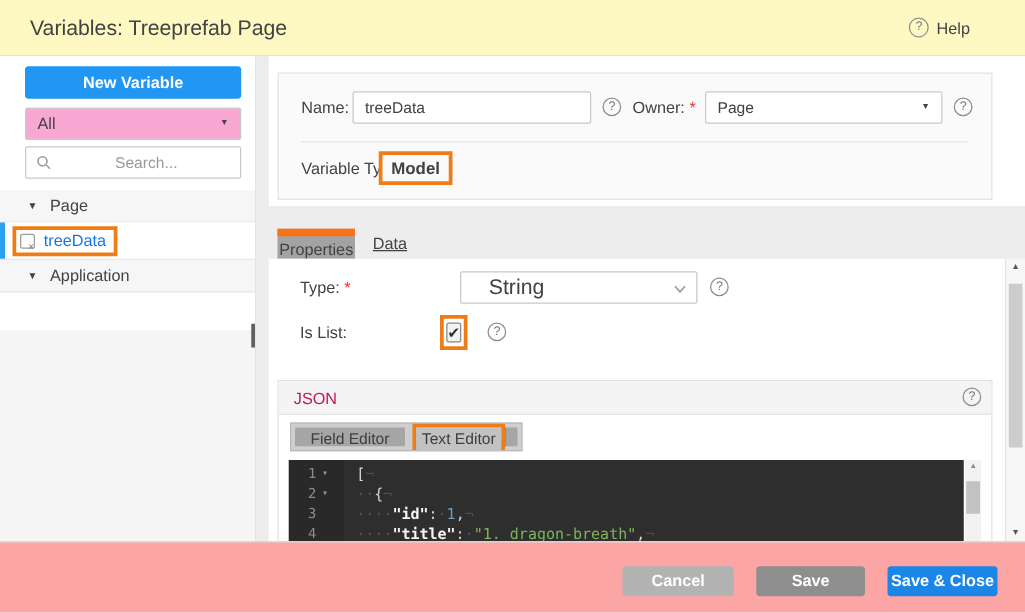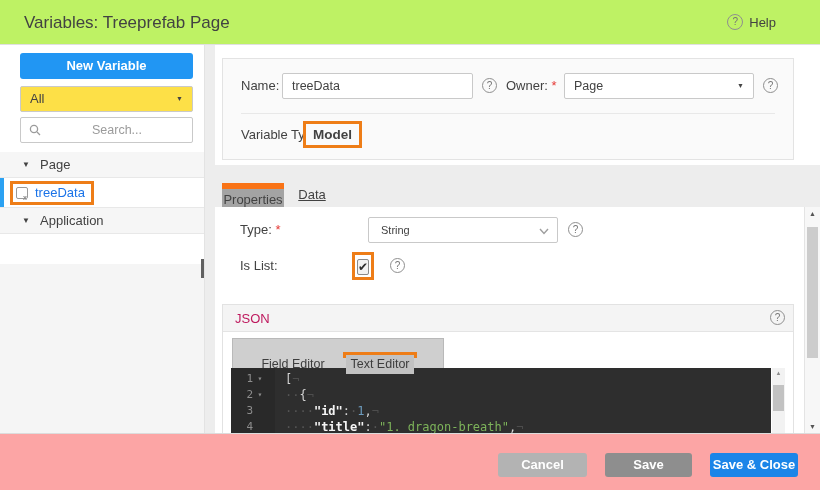--- a/index.html
+++ b/index.html
@@ -1,30 +1,30 @@
 <!DOCTYPE html>
 <html><head>
 <meta charset="utf-8">
 <style>
   * { margin:0; padding:0; box-sizing:border-box; }
   html,body { width:820px; height:490px; }
   body { font-family:"Liberation Sans", sans-serif; background:#ededed; position:relative; overflow:hidden; color:#424242; }
 
   
-  .header { position:absolute; left:0; top:0; width:820px; height:45px; background:#bef264; border-bottom:1px solid #e0e0e0; }
+  .header { position:absolute; left:0; top:0; width:820px; height:45px; background:#fef9c3; border-bottom:1px solid #e0e0e0; }
   .header-title { position:absolute; left:24px; top:0; line-height:45px; font-size:17px; color:#424242; }
   .help-link { position:absolute; right:44px; top:14px; display:flex; align-items:center; gap:6px; cursor:pointer; }
   .help-link .help-label { font-size:13px; color:#424242; }
   .qicon { display:inline-block; width:16px; height:16px; border:1px solid #8f8f8f; border-radius:50%; font-size:10px; line-height:14px; text-align:center; color:#757575; background:transparent; }
   .qicon.sm { width:15px; height:15px; line-height:13px; }
 
   
   .sidebar { position:absolute; left:0; top:45px; width:205px; height:388px; background:#fff; border-right:1px solid #e3e3e3; }
   .btn-new-variable { position:absolute; left:20px; top:8px; width:173px; height:26px; background:#2196f3; color:#fff; font-weight:bold; font-size:13px; text-align:center; line-height:26px; border-radius:3px; cursor:pointer; }
-  .filter-select { position:absolute; left:20px; top:41px; width:173px; height:26px; background:#fde047; border:1px solid #c9c9c9; border-radius:2px; cursor:pointer; }
+  .filter-select { position:absolute; left:20px; top:41px; width:173px; height:26px; background:#f9a8d4; border:1px solid #c9c9c9; border-radius:2px; cursor:pointer; }
   .filter-select .sel-value { position:absolute; left:9px; top:0; line-height:24px; font-size:13px; color:#424242; }
   .caret-down { position:absolute; right:9px; top:0; line-height:24px; font-size:7px; color:#444; }
   .search-box { position:absolute; left:20px; top:72px; width:173px; height:26px; background:#fff; border:1px solid #c9c9c9; border-radius:2px; }
   .search-box svg { position:absolute; left:8px; top:6px; }
   .search-placeholder { position:absolute; left:28px; top:0; line-height:24px; font-size:12.5px; color:#9b9b9b;margin-left:43px; }
 
   .tree { position:absolute; left:0; top:107px; width:100%; }
   .tree-group { position:relative; height:26px; background:#f6f6f6; border-bottom:1px solid #e8e8e8; cursor:pointer; }
   .tree-group .grp-caret { position:absolute; left:22px; top:0; line-height:26px; font-size:8px; color:#424242; }
   .tree-group .grp-label { position:absolute; left:40px; top:0; line-height:26px; font-size:13px; color:#424242; }
@@ -56,34 +56,34 @@
   .model-badge { position:absolute; left:80px; top:62px; border:3px solid #ee7d17; padding:3px 7px; font-size:13.5px; font-weight:bold; color:#424242; background:#fafafa; }
 
   .tab-strip { position:absolute; left:0; top:120px; width:605px; height:42px; background:#ededed; }
   .tab { position:absolute; bottom:0; height:24px; text-align:center; font-size:13px; color:#424242; cursor:pointer; }
   .tab-properties { left:7px; width:62px; background:#a3a3a3; border-top:6px solid #f97316; line-height:21px; }
   .tab-data { left:69px; width:56px; line-height:24px;text-decoration:underline; }
 
   .tab-content { position:absolute; left:0; top:162px; width:605px; height:226px; background:#fff; overflow:hidden; }
   .type-label { position:absolute; left:25px; top:10px; line-height:26px; }
   .type-select { position:absolute; left:153px; top:10px; width:190px; height:26px; background:#fff; border:1px solid #c9c9c9; border-radius:2px; cursor:pointer; }
-  .type-select .sel-value { position:absolute; left:12px; top:0; line-height:24px; font-size:11px; color:#424242; }
+  .type-select .sel-value { position:absolute; left:22px; top:0; line-height:24px; font-size:17px; color:#424242; }
   .type-select svg { position:absolute; right:8px; top:10px; }
   .type-help { position:absolute; left:353px; top:15px; }
   .islist-label { position:absolute; left:25px; top:46px; line-height:26px; }
   .checkbox-annotation { position:absolute; left:137px; top:45px; border:3px solid #ee7d17; padding:2px; background:#fff; }
   .checkbox { width:17px; height:17px; background:#f2f2f2; border:1px solid #8a8a8a; border-radius:2px; text-align:center; line-height:15px; font-size:12px; color:#2d2d2d; cursor:pointer; }
   .islist-help { position:absolute; left:175px; top:51px; }
 
   
   .json-card { position:absolute; left:7px; top:97px; width:572px; height:129px; border:1px solid #e2e2e2; border-bottom:none; background:#fff; }
   .json-header { position:absolute; left:0; top:0; width:100%; height:27px; background:#f4f4f4; border-bottom:1px solid #e4e4e4; }
   .json-title { position:absolute; left:12px; top:0; line-height:27px; font-size:13px; color:#be185d; }
   .json-help { position:absolute; right:8px; top:5px; }
-  .editor-modes { position:absolute; left:9px; top:33px; height:23px; display:flex; align-items:stretch; border:1px solid #b9b9b9; background:#cfcfcf; padding:16px; }
+  .editor-modes { position:absolute; left:9px; top:33px; height:23px; display:flex; align-items:stretch; border:1px solid #b9b9b9; background:#cfcfcf; padding:3px; }
   .mode-btn { font-size:12.5px; color:#3d3d3d; text-align:center; cursor:pointer; }
   .mode-field { width:88px; line-height:19px; background:#a6a6a6; }
   .mode-gap { width:6px; }
   .texteditor-annotation { border:3px solid #ee7d17; margin:-3px 0; position:relative; z-index:2; background:#c2c2c2; }
   .mode-text { width:68px; line-height:19px; background:#c2c2c2; }
   .mode-cap { width:10px; background:#a6a6a6; border-left:1px solid #8f8f8f; }
 
   .code-editor { position:absolute; left:8px; top:63px; width:540px; height:66px; background:#2e2e2e; display:flex; overflow:hidden; font-family:"DejaVu Sans Mono", monospace; cursor:text; }
   .code-gutter { width:44px; background:#292929; padding-top:3px; }
   .gut-line { display:flex; height:16px; }

